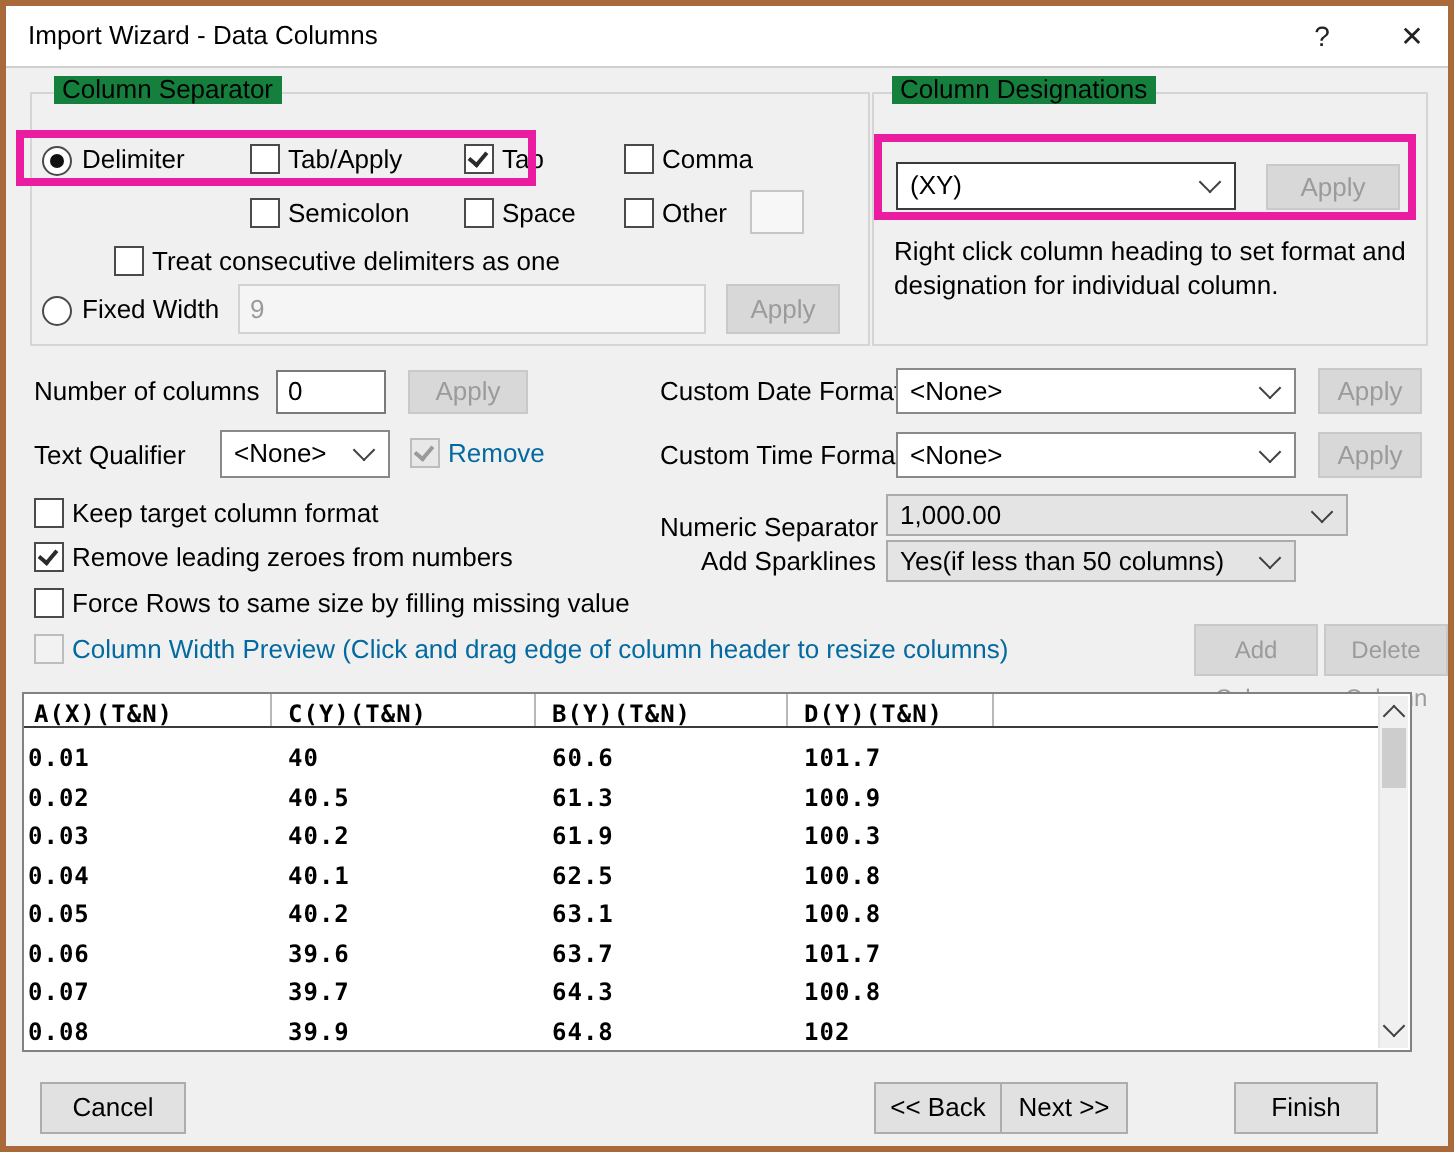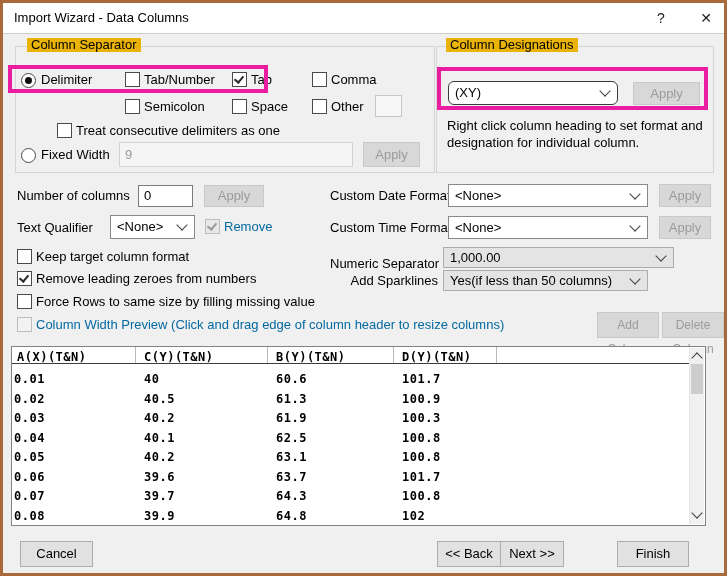--- a/index.html
+++ b/index.html
@@ -11,21 +11,21 @@
   .frame{position:absolute; inset:0; border:3px solid #A9693B; pointer-events:none; z-index:60;}
   .titlebar{position:absolute; left:3px; right:3px; top:3px; height:30px; background:#FFFFFF;}
   .title-text{position:absolute; left:11px; top:0; line-height:30px; font-size:13px;}
   .cap-btn{position:absolute; top:0; height:30px; line-height:30px; text-align:center; color:#222; cursor:default;}
   .body{position:absolute; left:3px; right:3px; top:33px; bottom:3px; background:#F0F0F0; border-top:1px solid #CFCFCF;}
   .lbl{position:absolute; line-height:16px; white-space:nowrap;}
   .lbl.dis{color:#0369a1;}
   .rlbl{position:absolute; line-height:16px; text-align:right; white-space:nowrap;}
 
   .groupbox{position:absolute; border:1px solid #D5D5D5;}
-  .grouplabel{position:absolute; background:#eab308; padding:0 4px; line-height:14px;}
+  .grouplabel{position:absolute; background:#15803d; padding:0 4px; line-height:14px;}
 
   
   .cb{position:absolute; width:13px; height:13px; background:#fff; border:1px solid #4A4A4A; box-sizing:content-box;}
   .cb.checked::after{content:""; position:absolute; left:3px; top:1px; width:4px; height:7px;
     border-right:2px solid #2B2B2B; border-bottom:2px solid #2B2B2B; transform:rotate(40deg);}
   .cb.dis{border-color:#BDBDBD; background:#F2F2F2;}
   .cb.dis.checked{background:#E8E8E8;}
   .cb.dis.checked::after{border-color:#9A9A9A;}
   .radio{position:absolute; width:13px; height:13px; border:1px solid #4A4A4A; border-radius:50%; background:#fff;}
   .radio.checked::after{content:""; position:absolute; left:3px; top:3px; width:7px; height:7px; border-radius:50%; background:#111;}
@@ -77,21 +77,21 @@
 
   <div class="body">
 
     <div class="groupbox" style="left:12px; top:12px; width:418px; height:125px;"></div>
     <div class="grouplabel" style="left:24px; top:4px;">Column Separator</div>
 
     <div class="radio checked" style="left:18px; top:39px;"></div>
     <div class="lbl" style="left:38px; top:38px;">Delimiter</div>
 
     <div class="cb" style="left:122px; top:38px;"></div>
-    <div class="lbl" style="left:141px; top:38px;">Tab/Number</div>
+    <div class="lbl" style="left:141px; top:38px;">Tab/Apply</div>
 
     <div class="cb checked" style="left:229px; top:38px;"></div>
     <div class="lbl" style="left:248px; top:38px;">Tab</div>
 
     <div class="cb" style="left:309px; top:38px;"></div>
     <div class="lbl" style="left:328px; top:38px;">Comma</div>
 
     <div class="cb" style="left:122px; top:65px;"></div>
     <div class="lbl" style="left:141px; top:65px;">Semicolon</div>
 
@@ -106,21 +106,21 @@
     <div class="lbl" style="left:73px; top:89px;">Treat consecutive delimiters as one</div>
 
     <div class="radio" style="left:18px; top:114px;"></div>
     <div class="lbl" style="left:38px; top:113px;">Fixed Width</div>
     <div class="tinput dis" style="left:116px; top:108px; width:234px; height:25px; line-height:23px;">9</div>
     <div class="btn dis" style="left:360px; top:108px; width:57px; height:25px; line-height:23px;">Apply</div>
 
     <div class="groupbox" style="left:433px; top:12px; width:276px; height:125px;"></div>
     <div class="grouplabel" style="left:443px; top:4px;">Column Designations</div>
 
-    <div class="combo dark" style="left:445px; top:47px; width:170px; height:24px; line-height:22px;border-radius:6px;">
+    <div class="combo dark" style="left:445px; top:47px; width:170px; height:24px; line-height:22px;">
       <span>(XY)</span>
       <span class="chev"></span>
     </div>
     <div class="btn dis" style="left:630px; top:48px; width:67px; height:23px; line-height:21px;">Apply</div>
     <div class="lbl" style="left:444px; top:83px; width:260px; white-space:normal; line-height:17px;">Right click column heading to set format and designation for individual column.</div>
 
     <div class="lbl" style="left:14px; top:154px;">Number of columns</div>
     <div class="tinput" style="left:135px; top:151px; width:55px; height:22px;">0</div>
     <div class="btn dis" style="left:201px; top:151px; width:60px; height:22px; line-height:20px;">Apply</div>
 

